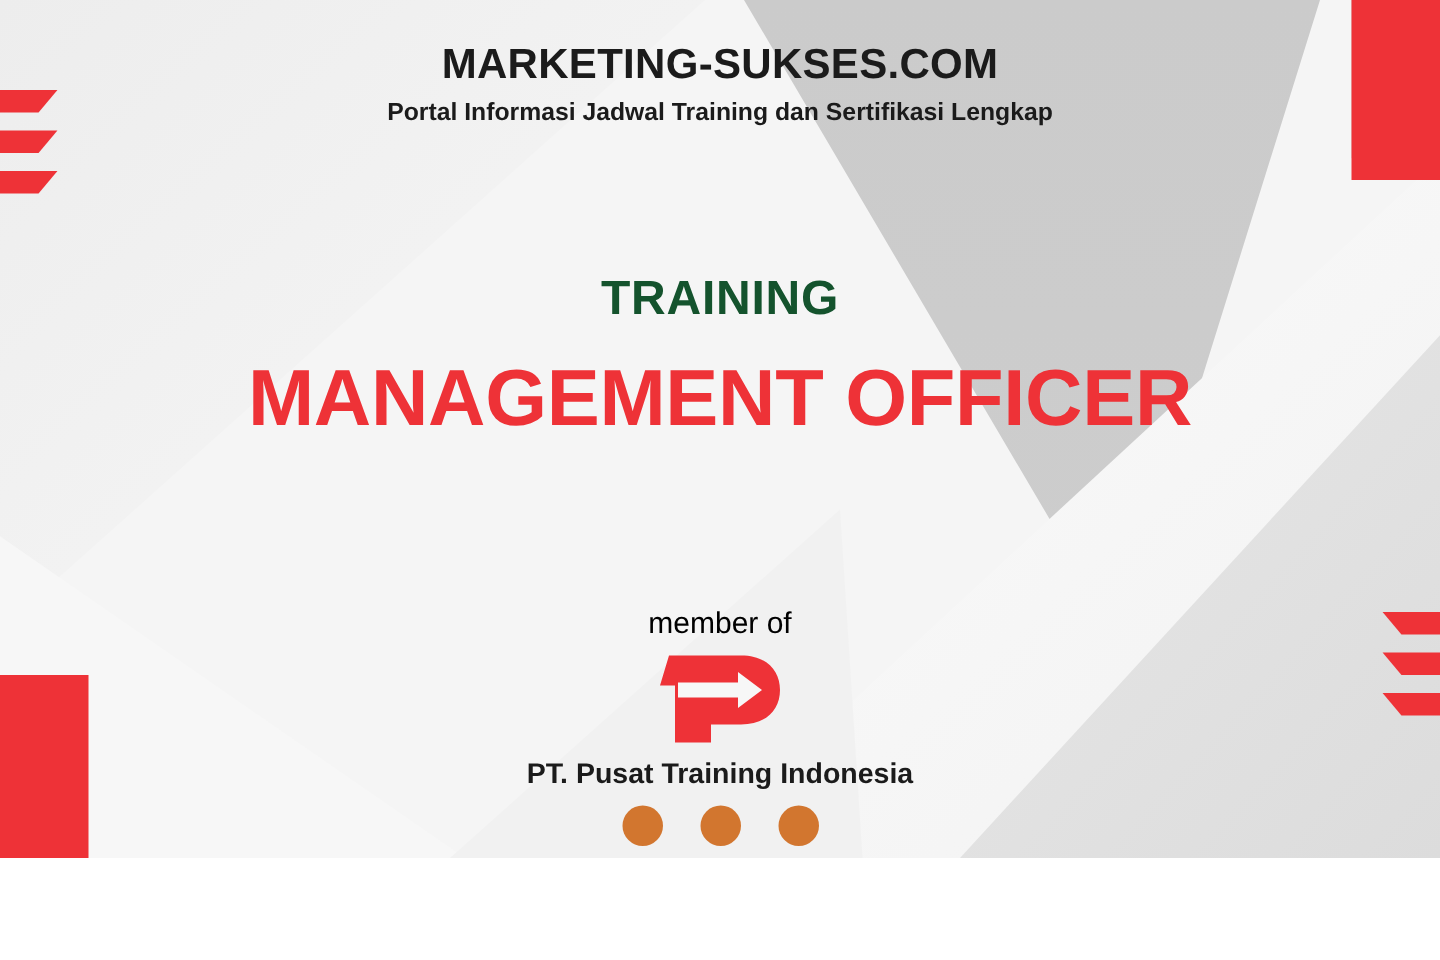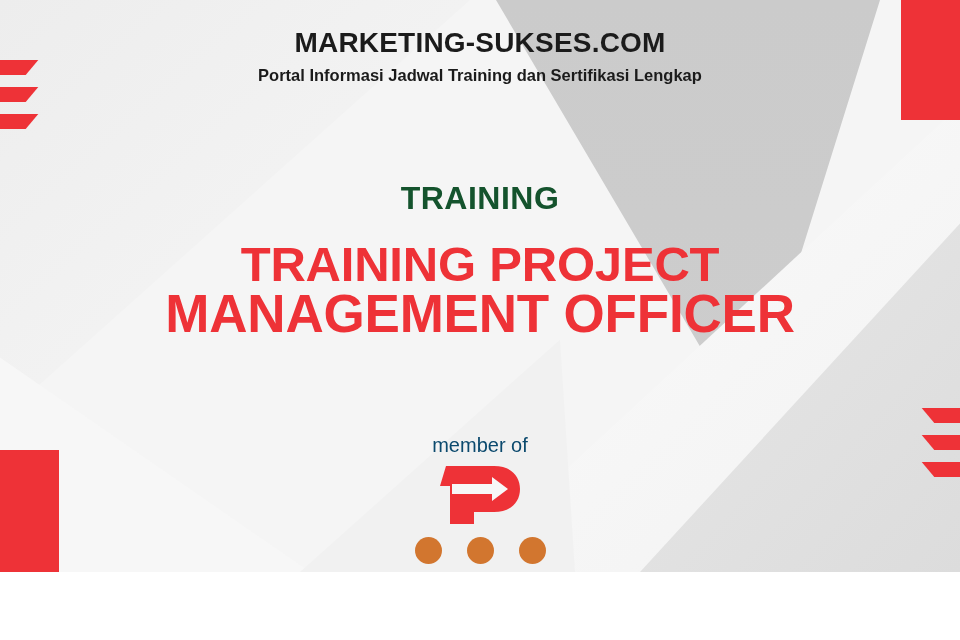--- a/index.html
+++ b/index.html
@@ -118,21 +118,21 @@
 
   .member-block {
     position: absolute;
     left: 0; right: 0;
     bottom: 8px;
     text-align: center;
   }
   .member-of {
     font-size: 20px;
     font-weight: 400;
-    color: #0c4a6e;
+    color: #000000;
     margin: 0 0 6px 0;
     line-height: 1.1;
   }
   .logo-mark {
     display: block;
     margin: 0 auto;
     width: 104px;
     height: 66px;
   }
   .company-name {
@@ -214,32 +214,32 @@
   <div class="content">
 
     <div class="site-header">
       <p class="site-name">MARKETING-SUKSES.COM</p>
       <p class="site-tagline">Portal Informasi Jadwal Training dan Sertifikasi Lengkap</p>
     </div>
 
     <div class="kicker">TRAINING</div>
 
     <div class="headline">
-      <span class="hl-line hl-line-1">TRAINING PROJECT</span>
       <span class="hl-line hl-line-2">MANAGEMENT OFFICER</span>
     </div>
 
     <div class="member-block">
       <p class="member-of">member of</p>
 
       <svg class="logo-mark" viewBox="0 0 104 66">
         <path d="M18 4 L66 4 C84 4 92 15 92 27 C92 40 83 50 66 50 L46 50 L46 62 L22 62 L22 24 L12 24 Z" fill="#ee3237"></path>
         <path d="M6 22 L64 22 L64 15 L80 27 L64 39 L64 32 L24 32 L24 22 Z" fill="#f7f7f7"></path>
       </svg>
 
+      <p class="company-name">PT. Pusat Training Indonesia</p>
 
       <div class="dots">
         <span class="dot"></span>
         <span class="dot"></span>
         <span class="dot"></span>
       </div>
     </div>
 
   </div>
 </div>

